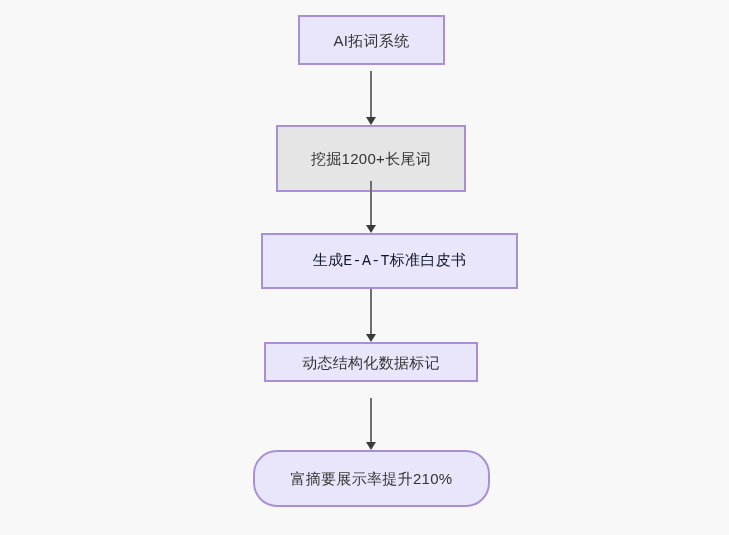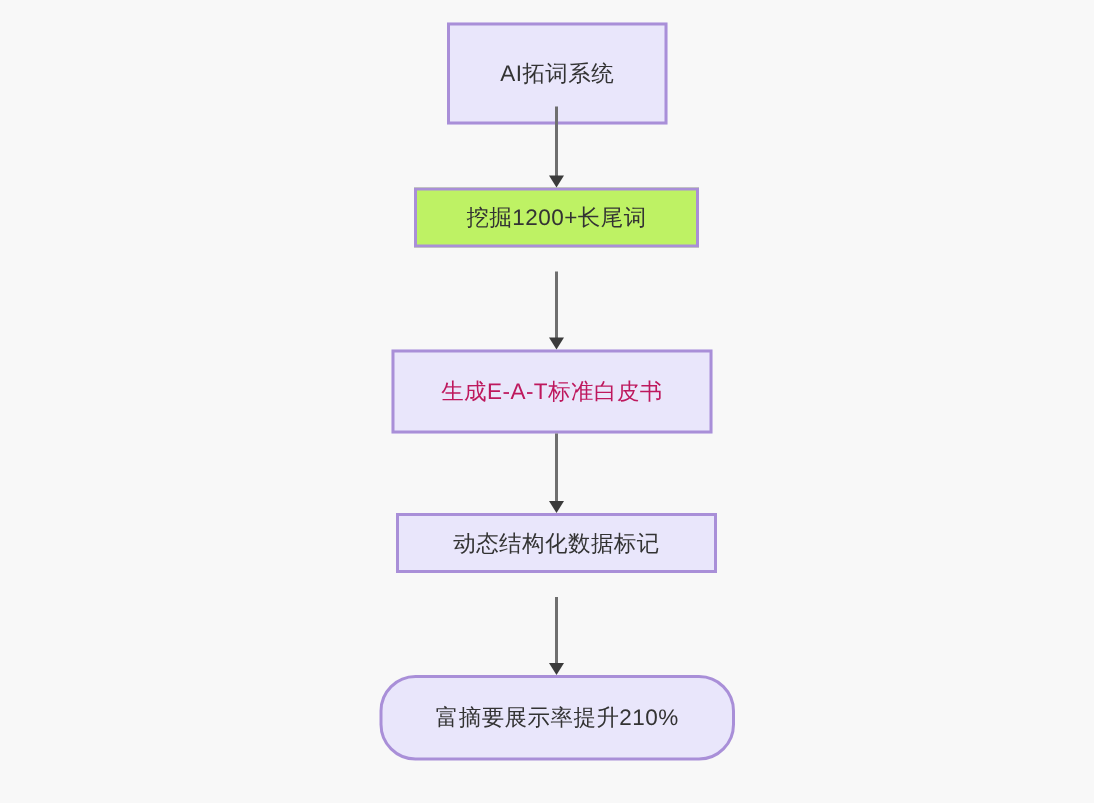--- a/index.html
+++ b/index.html
@@ -59,29 +59,29 @@
     border-right: 5px solid transparent;
     border-top: 8px solid #3b3b3b;
     margin-top: -1px;
   }
 </style>
 </head>
 <body style="background: rgb(248, 248, 248);">
 
 <div id="flowchart-canvas">
 
-  <div class="node" style="left: 298px; top: 15px; width: 147px; height: 68px; background: rgb(233, 230, 251); border-color: rgb(169, 143, 216); color: rgb(51, 51, 51);">
+  <div class="node" style="left: 298px; top: 15px; width: 147px; height: 50px; background: rgb(233, 230, 251); border-color: rgb(169, 143, 216); color: rgb(51, 51, 51);">
     <span class="node-label">AI拓词系统</span>
   </div>
 
-  <div class="node" style="left: 276px; top: 125px; width: 190px; height: 40px; background: #bef264; border-color: rgb(169, 143, 216); color: rgb(51, 51, 51);">
+  <div class="node" style="left: 276px; top: 125px; width: 190px; height: 67px; background: #e5e5e5; border-color: rgb(169, 143, 216); color: rgb(51, 51, 51);">
     <span class="node-label">挖掘1200+长尾词</span>
   </div>
 
-  <div class="node" style="left: 261px; top: 233px; width: 214px; height: 56px; background: rgb(233, 230, 251); border-color: rgb(169, 143, 216); color: #be185d;">
+  <div class="node" style="left: 261px; top: 233px; width: 257px; height: 56px; background: rgb(233, 230, 251); border-color: rgb(169, 143, 216); color: #0f172a; font-family: Liberation Mono, monospace;">
     <span class="node-label">生成E-A-T标准白皮书</span>
   </div>
 
   <div class="node" style="left: 264px; top: 342px; width: 214px; height: 40px; background: rgb(233, 230, 251); border-color: rgb(169, 143, 216); color: rgb(51, 51, 51);">
     <span class="node-label">动态结构化数据标记</span>
   </div>
 
   <div class="node" style="left: 253px; top: 450px; width: 237px; height: 57px; background: rgb(233, 230, 251); border-color: rgb(169, 143, 216); color: rgb(51, 51, 51); border-radius: 24px;">
     <span class="node-label">富摘要展示率提升210%</span>
   </div>

